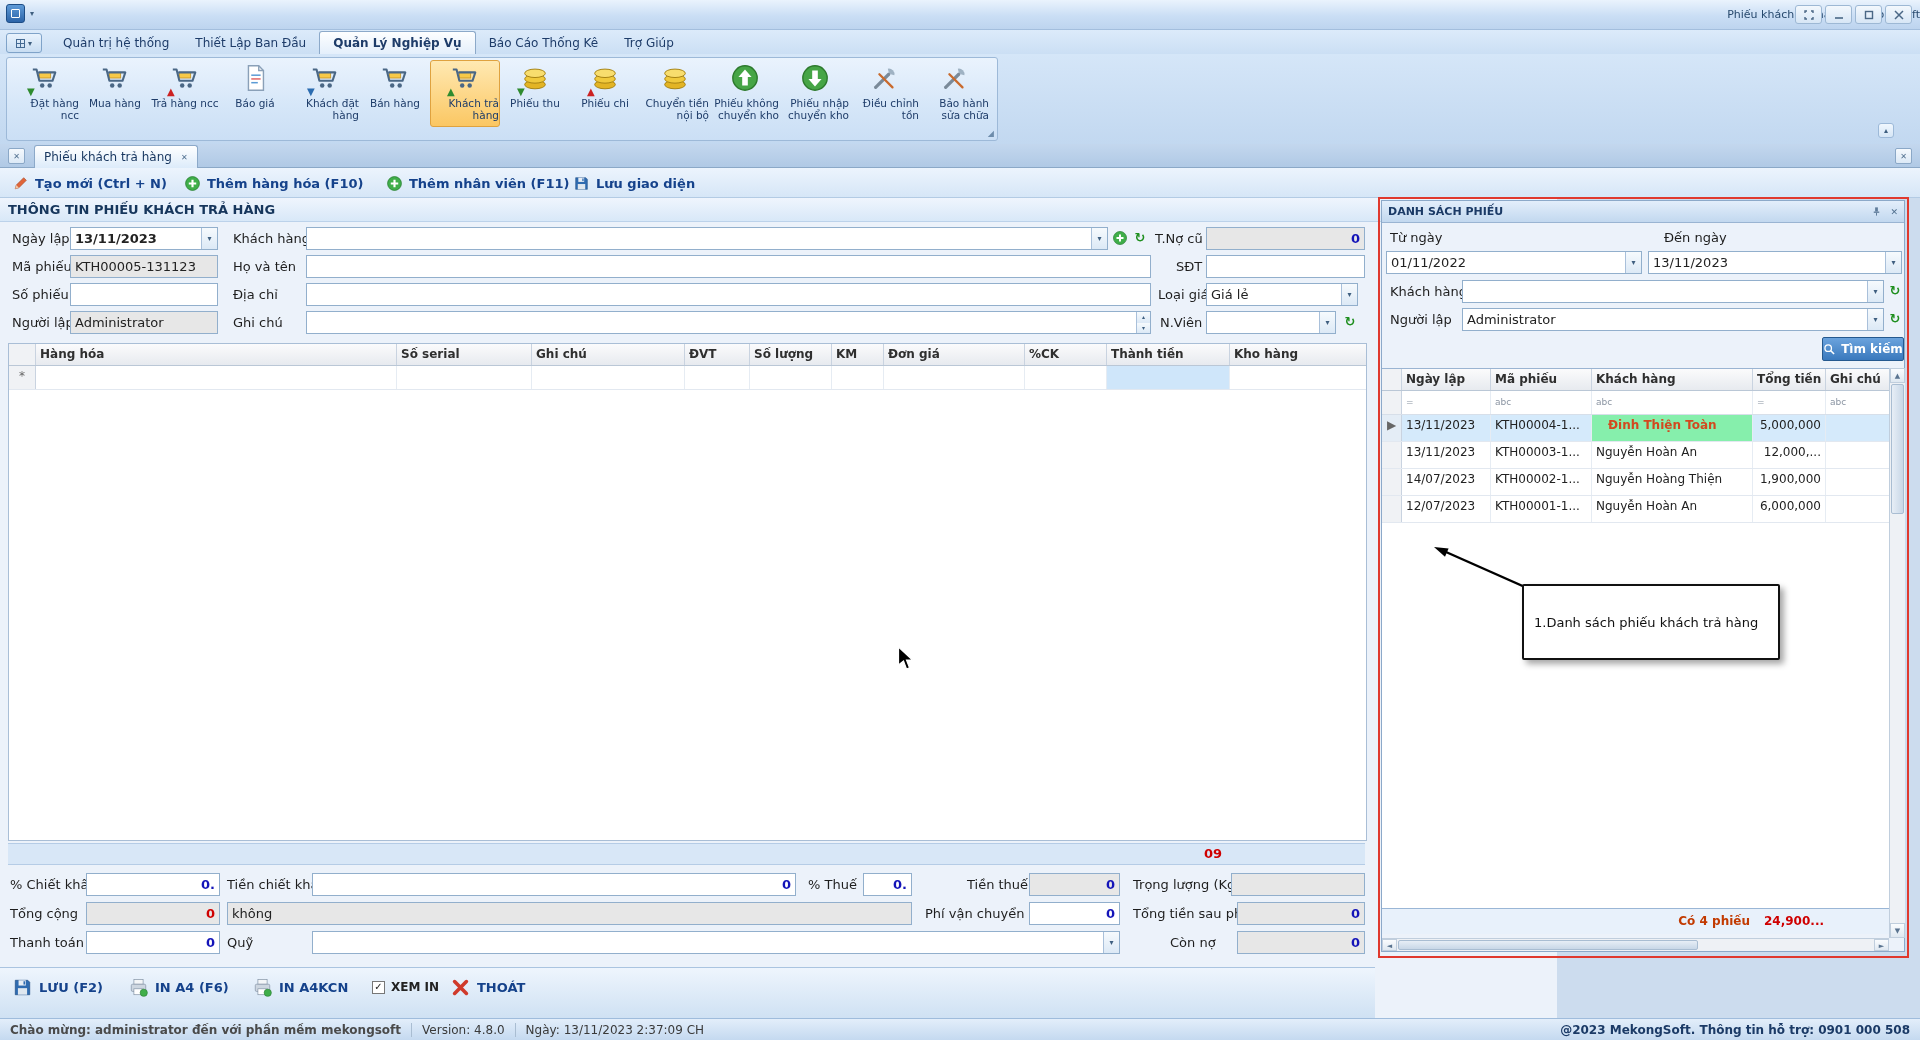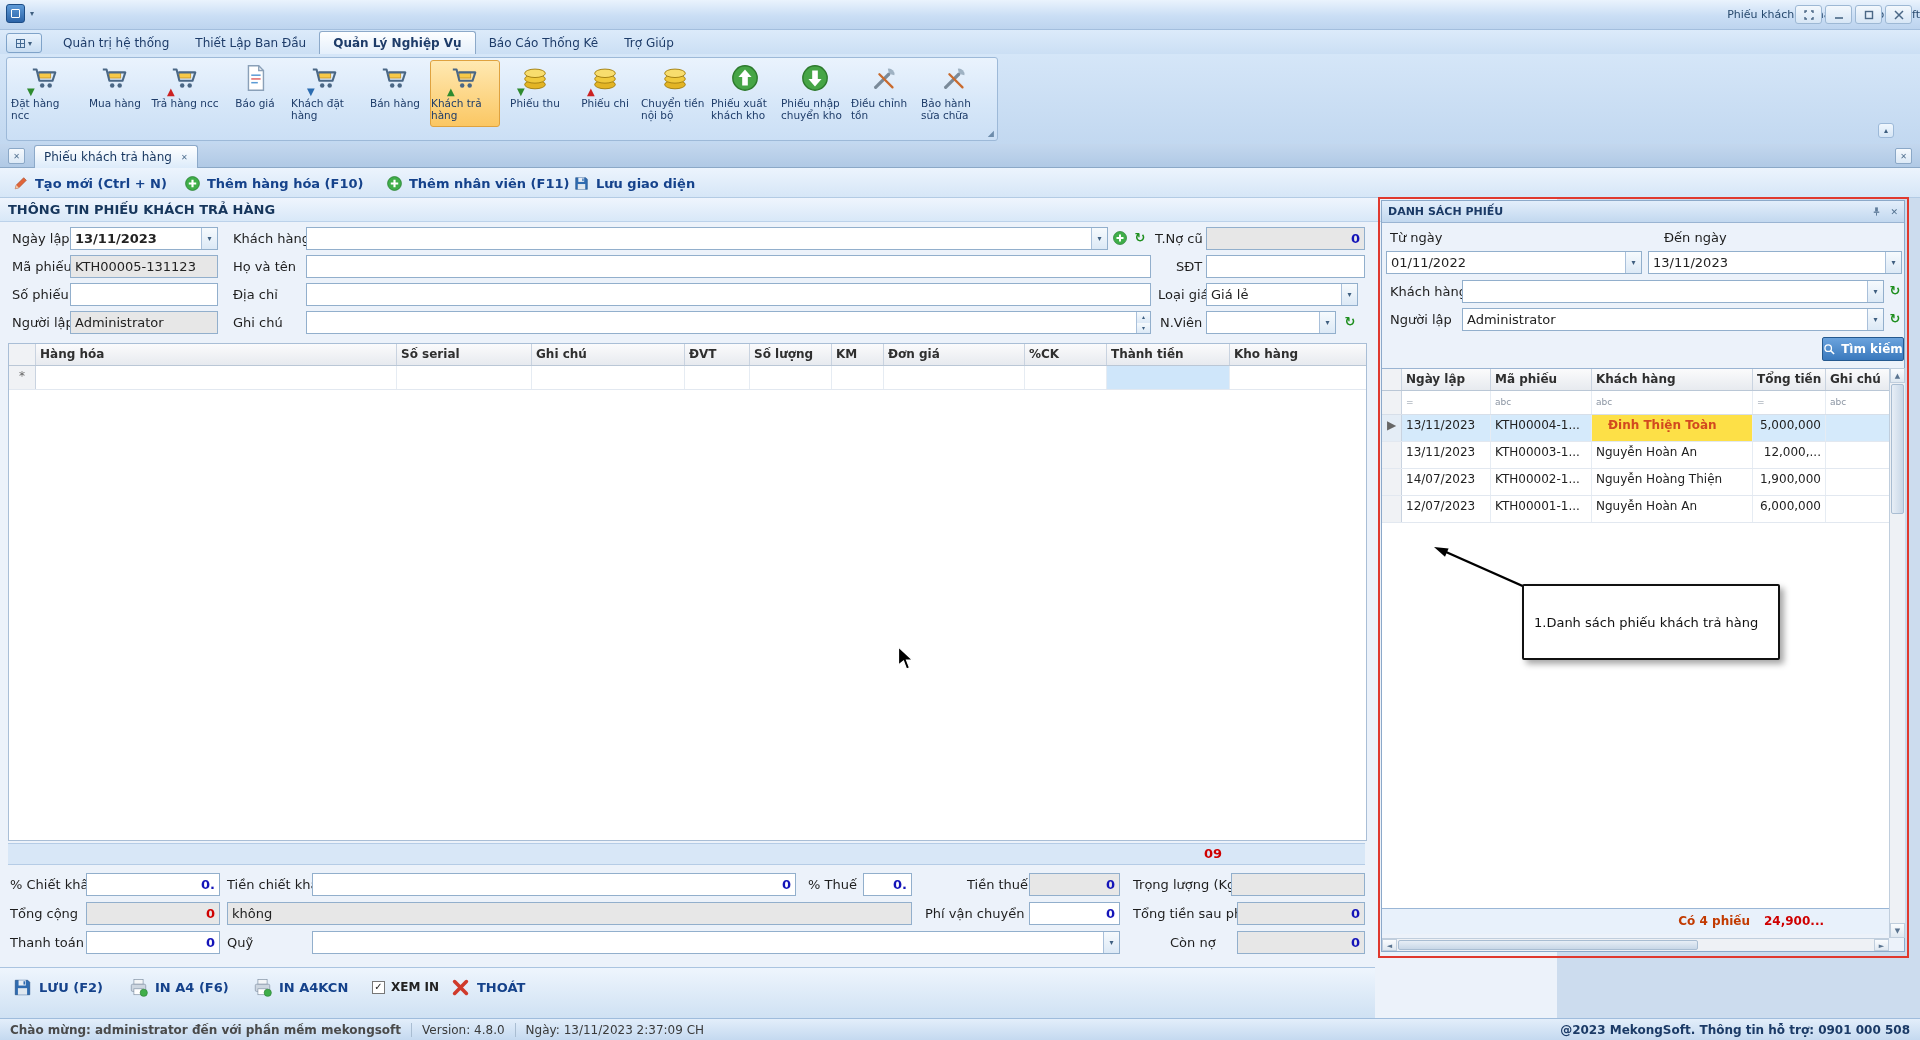--- a/index.html
+++ b/index.html
@@ -29,21 +29,21 @@
   
   .ribbon{position:absolute;left:0;top:54px;width:1920px;height:90px;background:linear-gradient(#d5e6f8,#c2d8f0);}
   .ribbon-group{position:absolute;left:6px;top:3px;width:992px;height:84px;border:1px solid #9db9d8;border-radius:3px;background:linear-gradient(#eaf3fd,#d5e6f8 60%,#cbdff5);}
   .ribbon-buttons{display:flex;align-items:stretch;padding:2px 3px 0 3px;height:69px;}
   .rbtn{width:70px;display:flex;flex-direction:column;align-items:center;padding-top:2px;border:1px solid transparent;border-radius:3px;}
   .rbtn.hl{background:linear-gradient(#ffe9b2,#fcc citrus 0);background:linear-gradient(#ffe9b2,#fbc763);border-color:#dfa23f;}
   .ricon{width:32px;height:32px;position:relative;flex:none;}
   .ricon svg{width:30px;height:30px;display:block;margin:0 auto;}
   .ov{position:absolute;left:-2px;bottom:-2px;font-size:10px;font-weight:bold;line-height:10px;}
   .ov-g{color:#2e8b2e;}.ov-r{color:#cc2222;}.ov-b{color:#2b6cb0;}
-  .rlabel{font-size:10.5px;color:#1e3c69;text-align:left;line-height:1.16;margin-top:2px;}
+  .rlabel{font-size:10.5px;color:#1e3c69;text-align:right;line-height:1.16;margin-top:2px;}
   .ribbon-group-label{position:absolute;left:0;right:0;bottom:1px;text-align:center;font-size:10.5px;color:#3c5e85;}
   .dialog-launcher{position:absolute;right:3px;bottom:2px;font-size:8px;color:#6d8cab;}
   .ribbon-collapse{position:absolute;right:26px;bottom:6px;width:16px;height:15px;border:1px solid #9db9d8;border-radius:3px;background:linear-gradient(#f0f7fe,#d6e6f6);text-align:center;font-size:8px;line-height:14px;color:#3f5f80;}
 
   
   .tabbar{position:absolute;left:0;top:144px;width:1920px;height:24px;background:linear-gradient(#c3d7ee,#b0c9e5);border-bottom:1px solid #8ba8c7;}
   .tb-close{position:absolute;top:4px;width:17px;height:16px;border:1px solid #8ba8c7;border-radius:2px;background:linear-gradient(#f5f9fd,#dce9f6);text-align:center;font-size:8px;line-height:15px;color:#51708f;}
   .doc-tab{position:absolute;left:34px;top:1px;height:23px;background:linear-gradient(#ffffff,#dcebfa);border:1px solid #8ca9c9;border-bottom:none;border-radius:3px 3px 0 0;display:flex;align-items:center;gap:9px;padding:0 9px;font-size:12px;color:#16355e;}
   .doc-tab .x{font-size:8px;color:#51708f;}
 
@@ -89,21 +89,21 @@
   .panel{position:absolute;left:1381px;top:200px;width:524px;height:752px;background:#ecf2fa;border:1px solid #8ca9c9;}
   .p-head{position:absolute;left:0;top:0;width:100%;height:22px;background:linear-gradient(#e3eefb,#c2d8ef);border-bottom:1px solid #9ab4d2;display:flex;align-items:center;padding:0 6px;font-size:11px;font-weight:bold;color:#1b3a66;}
   .p-head .sp{margin-left:auto;display:flex;gap:8px;align-items:center;color:#51708f;font-size:9px;}
   .plbl{position:absolute;font-size:13px;color:#1e1e1e;white-space:nowrap;height:22px;line-height:22px;}
   .search-btn{position:absolute;left:440px;top:136px;width:82px;height:24px;display:flex;align-items:center;justify-content:center;gap:5px;background:linear-gradient(#6ba3dd,#3a79bd);border:1px solid #25598f;border-radius:2px;color:#fff;font-size:12px;font-weight:bold;}
   .p-gridarea{position:absolute;left:0;top:167px;width:507px;height:540px;background:#fff;border-top:1px solid #9ab4d2;}
   .prow{display:flex;height:27px;border-bottom:1px solid #e2e8f0;background:#fff;}
   .prow.sel{background:#d5eafb;}
   .pfilter{display:flex;height:24px;border-bottom:1px solid #d7dfe9;background:#fff;}
   .fop{font-size:9px;color:#8a94a2;line-height:17px;}
-  .hlcell{background:#fde047;color:#d2491f;font-weight:bold;padding-left:16px;}
+  .hlcell{background:#86efac;color:#d2491f;font-weight:bold;padding-left:16px;}
   .p-footer{position:absolute;left:0;top:707px;width:507px;height:26px;background:#e8f1fb;border-top:1px solid #9ab6d6;}
   .p-footer .cnt{position:absolute;left:210px;width:158px;text-align:right;font-size:12px;font-weight:bold;color:#c23a00;line-height:24px;}
   .p-footer .sum{position:absolute;left:369px;width:73px;text-align:right;font-size:12px;font-weight:bold;color:#cf0000;line-height:24px;}
   .vscroll{position:absolute;left:507px;top:167px;width:16px;height:570px;background:#eef1f5;border-left:1px solid #c0cedd;}
   .vscroll .arr{position:absolute;left:0;width:100%;height:15px;text-align:center;font-size:7px;color:#5a7490;line-height:15px;background:linear-gradient(#fafcfe,#dfe8f1);border:1px solid #c0cedd;}
   .vscroll .thumb{position:absolute;left:1px;top:16px;width:13px;height:130px;background:linear-gradient(90deg,#e7eef6,#c8d7e7);border:1px solid #a9bdd2;border-radius:2px;}
   .hscroll{position:absolute;left:0;top:737px;width:507px;height:13px;background:#eef1f5;border-top:1px solid #c0cedd;}
   .hscroll .arr{position:absolute;top:0;width:15px;height:100%;text-align:center;font-size:7px;color:#5a7490;line-height:12px;background:linear-gradient(#fafcfe,#dfe8f1);border:1px solid #c0cedd;}
   .hscroll .thumb{position:absolute;left:16px;top:1px;width:300px;height:10px;background:linear-gradient(#e7eef6,#c8d7e7);border:1px solid #a9bdd2;border-radius:2px;}
 
@@ -323,21 +323,21 @@
               </svg>
             </span>
           <span class="rlabel">Chuyển tiền nội bộ</span>
         </div>
         <div class="rbtn">
           <span class="ricon">
               <svg>
                 <use href="#sym-circle-up"></use>
               </svg>
             </span>
-          <span class="rlabel">Phiếu xuất khách kho</span>
+          <span class="rlabel">Phiếu không chuyển kho</span>
         </div>
         <div class="rbtn">
           <span class="ricon">
               <svg>
                 <use href="#sym-circle-down"></use>
               </svg>
             </span>
           <span class="rlabel">Phiếu nhập chuyển kho</span>
         </div>
         <div class="rbtn">

